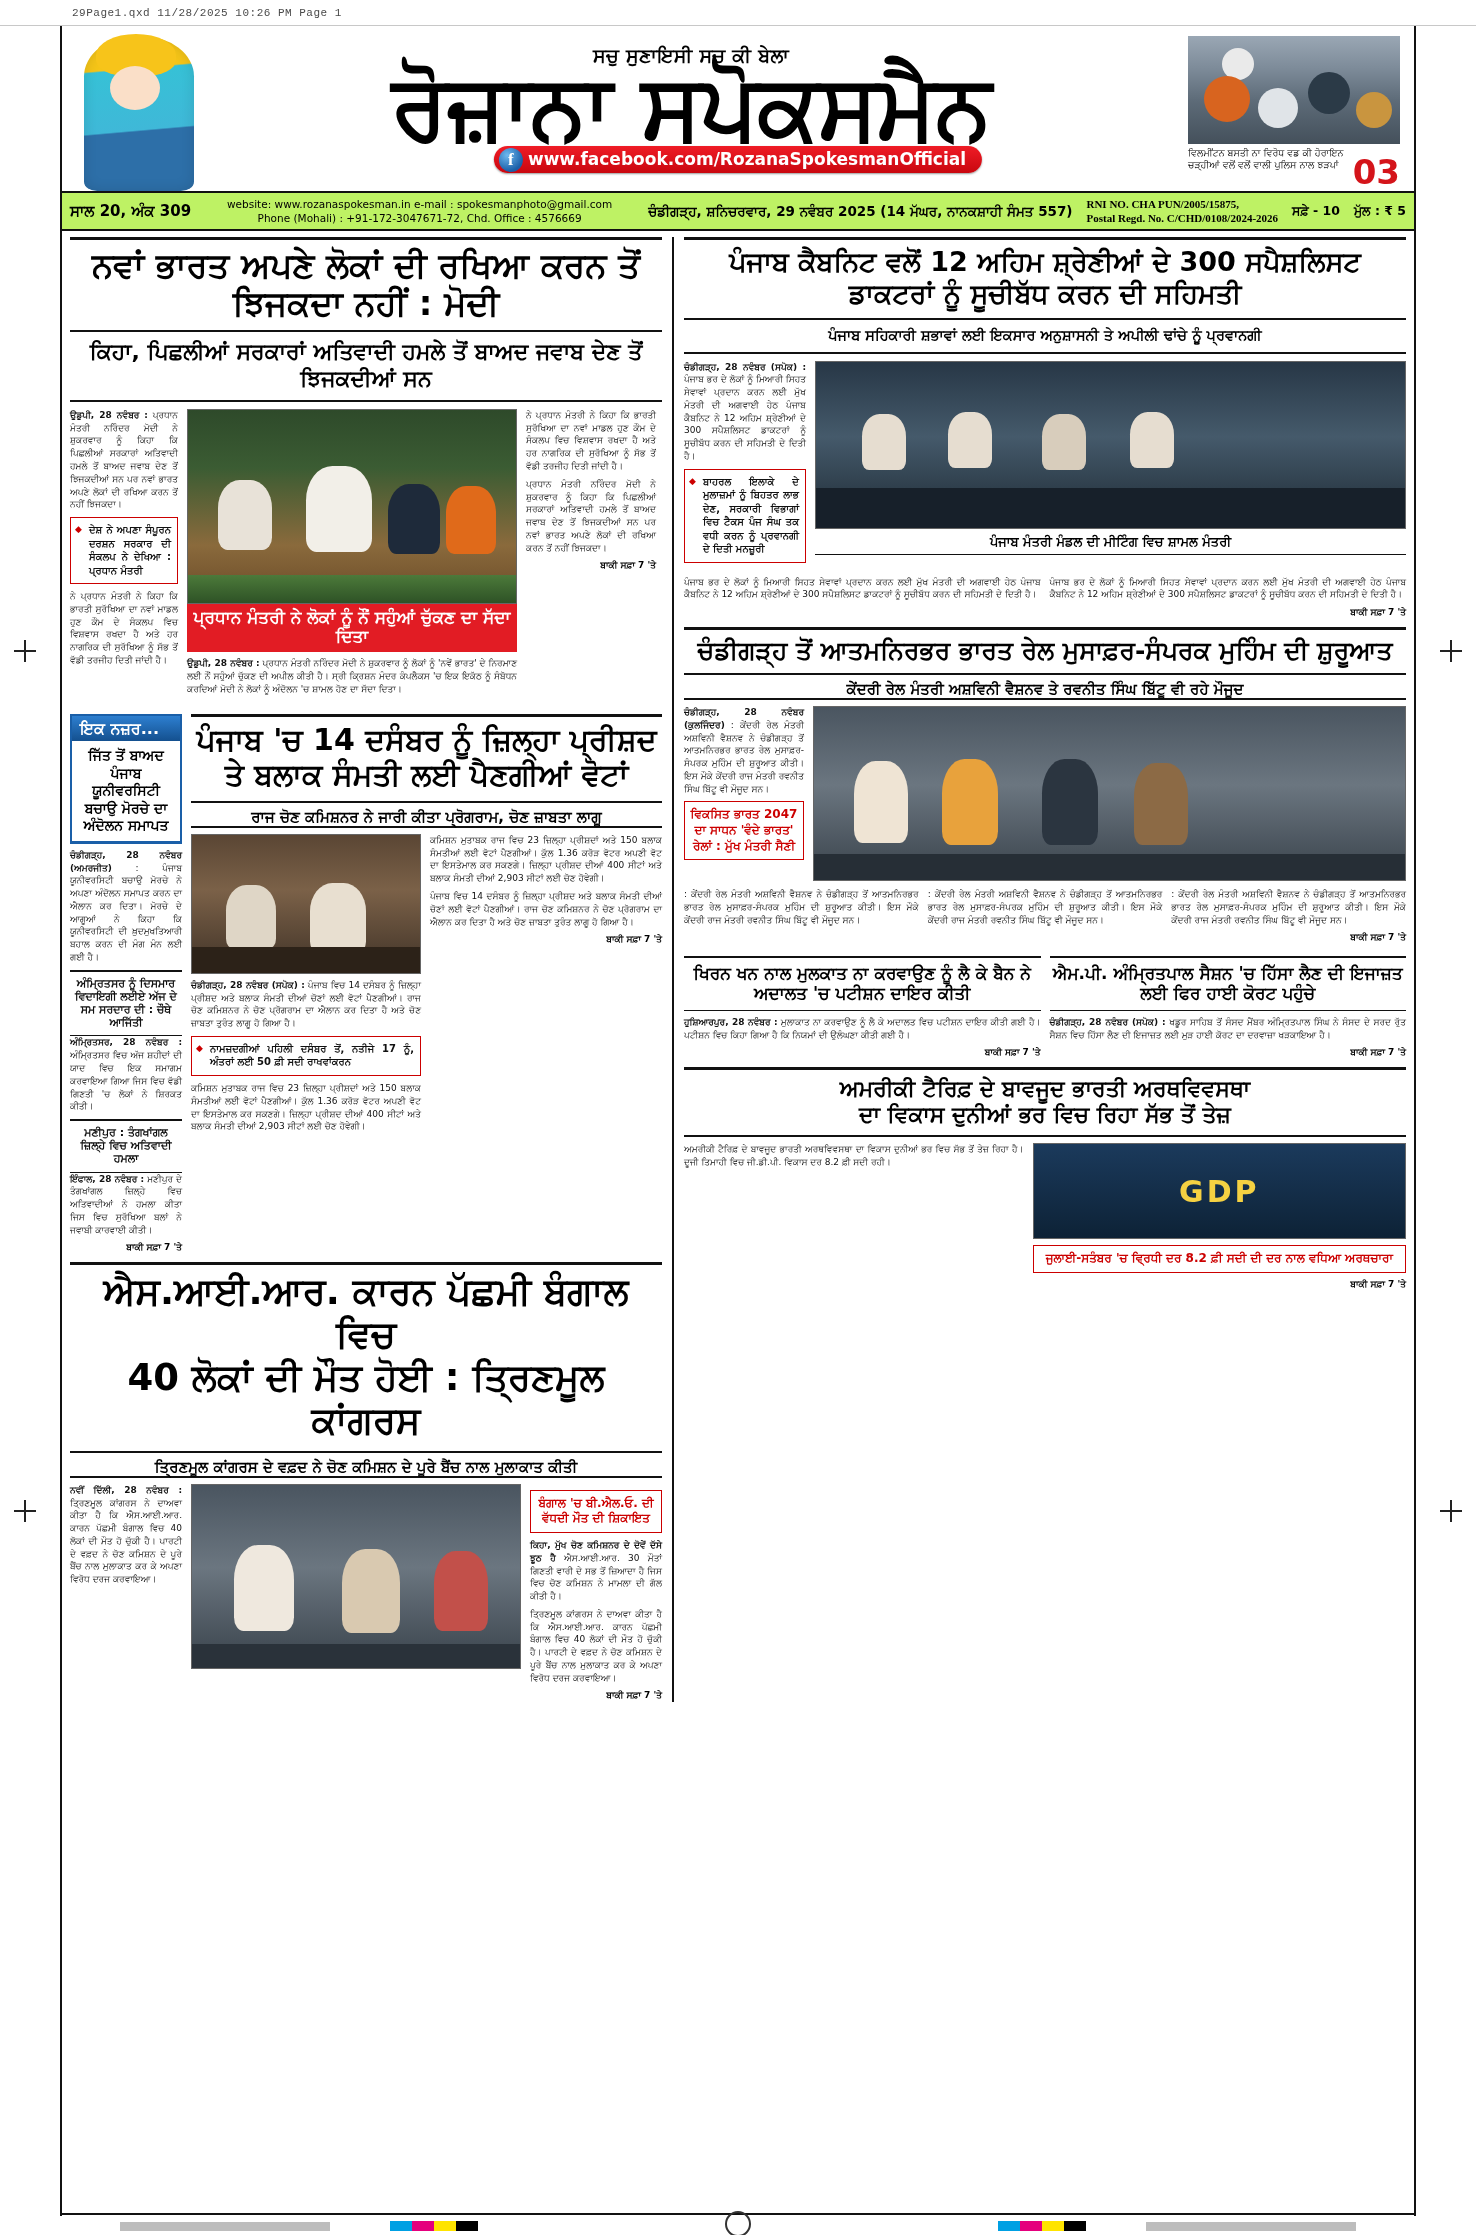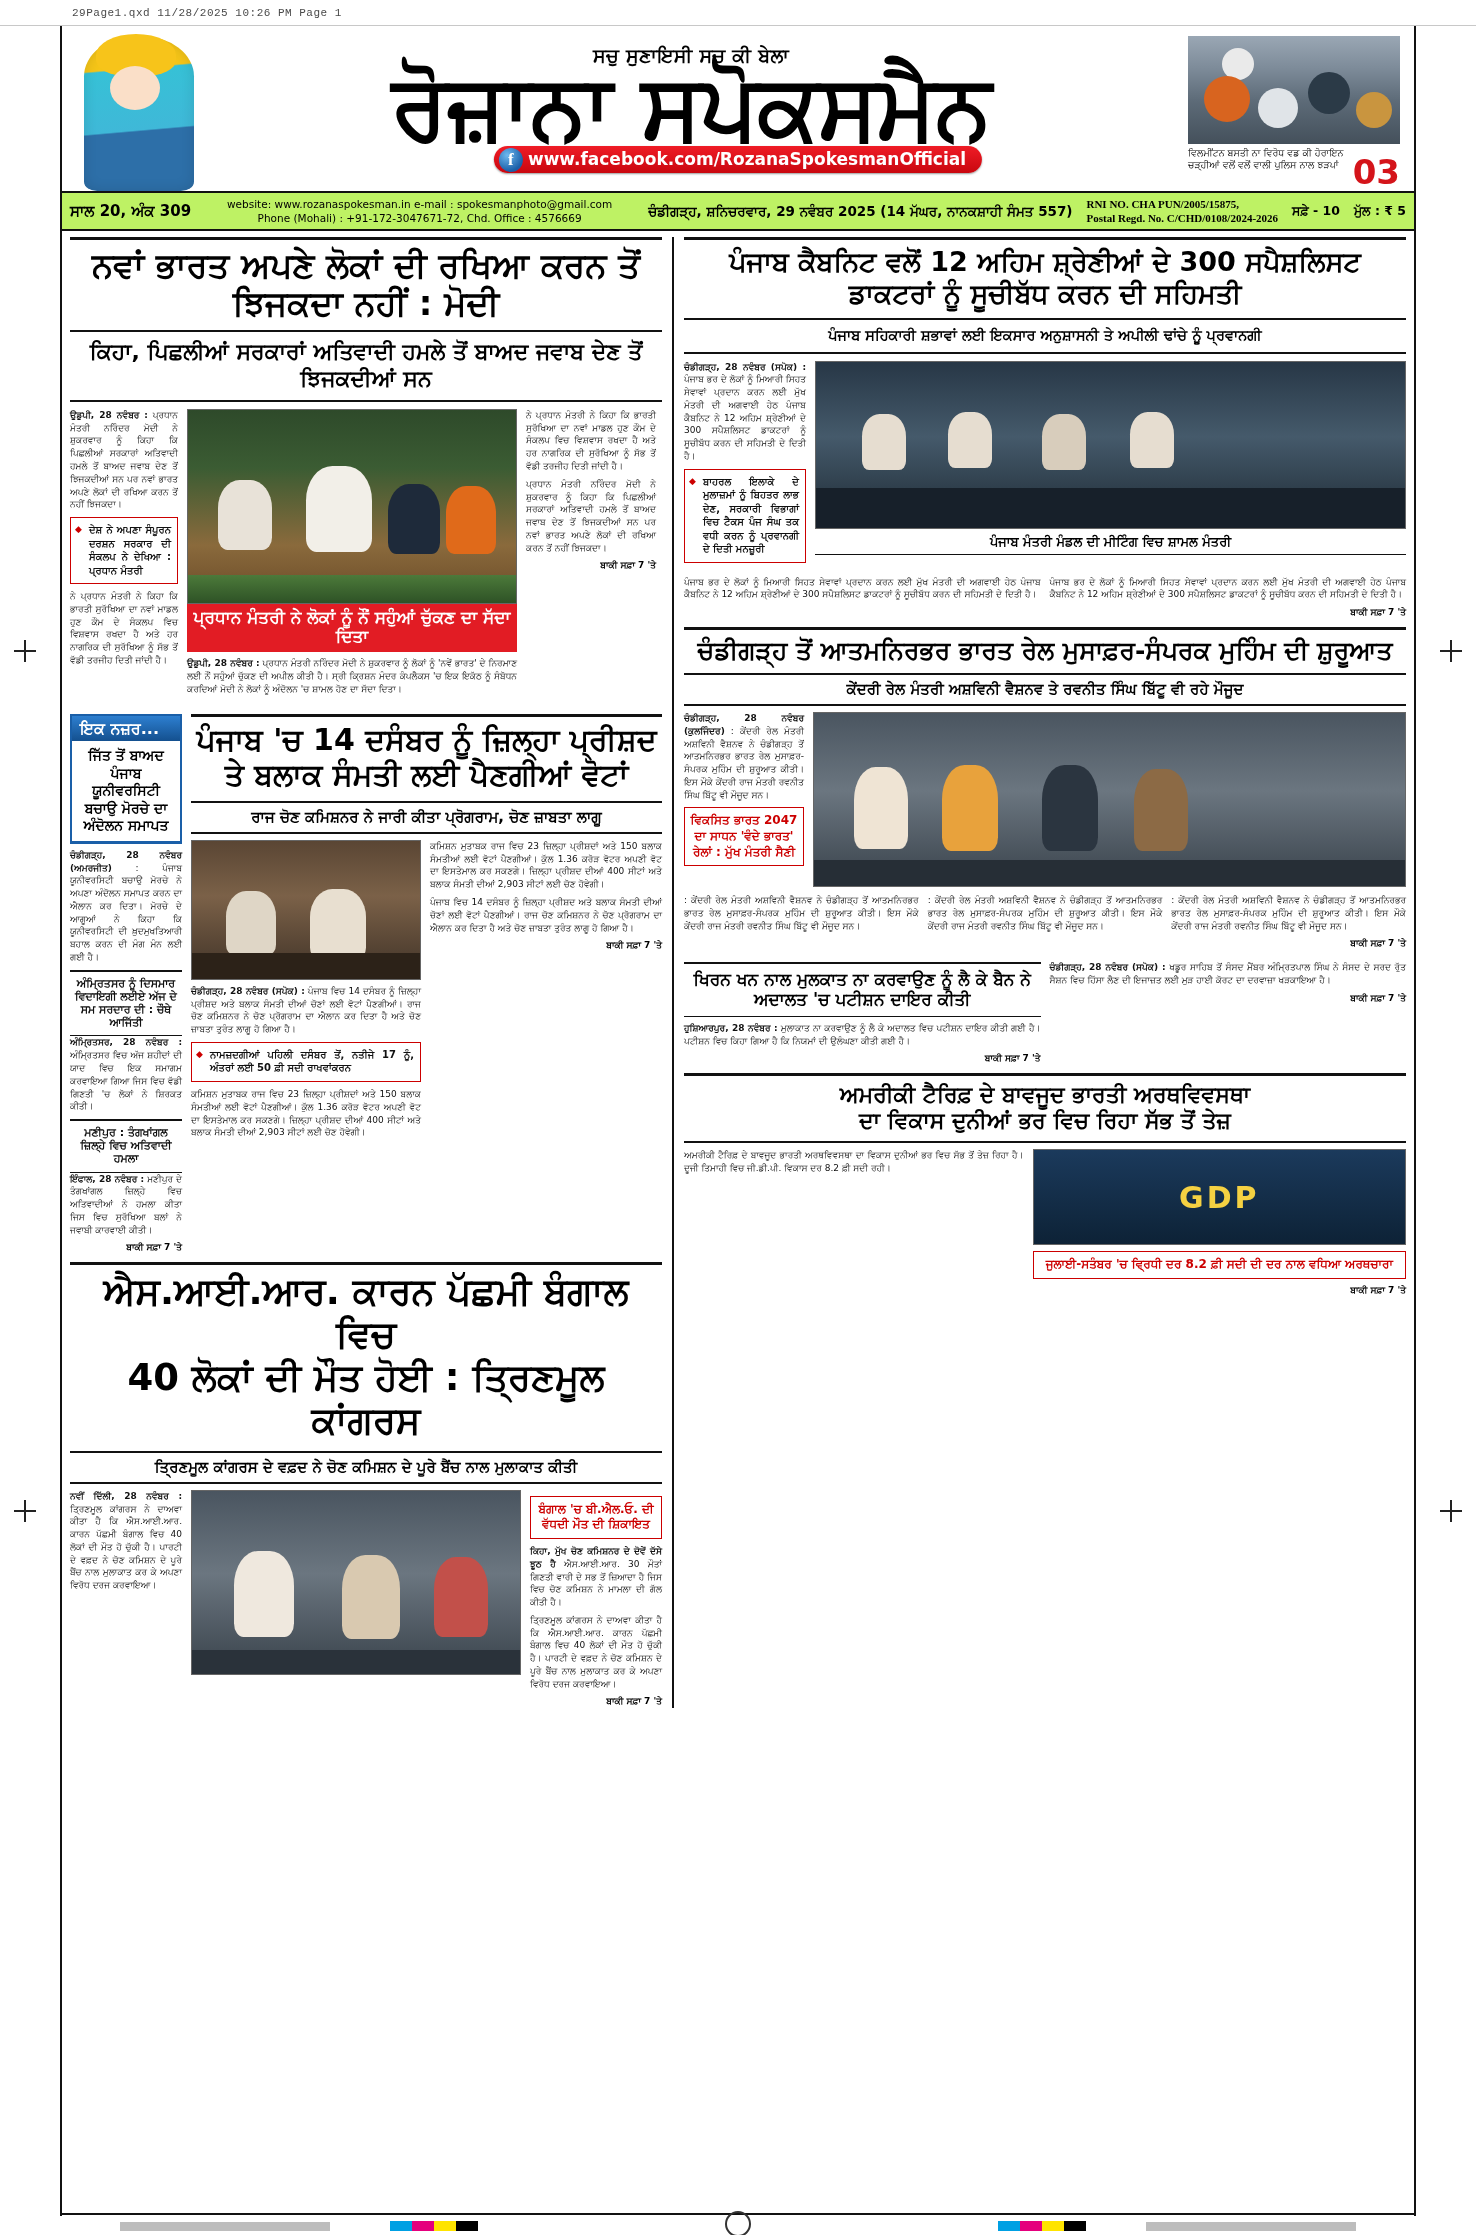--- a/index.html
+++ b/index.html
@@ -182,21 +182,21 @@
     line-height:1.25; border-bottom:1px solid #1a5fa8;
   }
   .sec-hd {
     font-size: 25px; font-weight: 900; text-align:center; line-height:1.16;
     border-top: 3px solid #111; border-bottom: 2px solid #111; padding: 6px 2px 8px;
     margin-top: 8px;
   }
   .sec-hd.big { font-size: 30px; }
   .sec-hd.xl  { font-size: 37px; }
   .sec-sub {
-    font-size: 15px; font-weight:800; text-align:center; padding: 5px 2px 6px;
+    font-size: 15px; font-weight:800; text-align:center; padding: 5px 2px 0;
     border-bottom: 2px solid #111;
   }
   .small-hd {
     font-size: 17px; font-weight:900; text-align:center; line-height:1.2;
     border-top: 2px solid #111; border-bottom: 1px solid #111;
     padding: 5px 3px 6px; margin-top: 6px;
   }
   .redbox-hd {
     border: 1px solid #c00; color:#c00; font-size: 12px; font-weight:800;
     text-align:center; padding: 5px 4px; line-height:1.3; margin: 6px 0;
@@ -457,20 +457,21 @@
         <div style="display:flex; gap:9px; margin-top:6px;">
           <div style="flex:1">
             <div class="small-hd">ਖਿਰਨ ਖਨ ਨਾਲ ਮੁਲਕਾਤ ਨਾ ਕਰਵਾਉਣ ਨੂੰ ਲੈ ਕੇ ਬੈਨ ਨੇ ਅਦਾਲਤ 'ਚ ਪਟੀਸ਼ਨ ਦਾਇਰ ਕੀਤੀ</div>
             <div class="ncol" style="margin-top:5px">
               <p><span class="dateline">ਹੁਸ਼ਿਆਰਪੁਰ, 28 ਨਵੰਬਰ :</span>
                  <span>ਮੁਲਾਕਾਤ ਨਾ ਕਰਵਾਉਣ ਨੂੰ ਲੈ ਕੇ ਅਦਾਲਤ ਵਿਚ ਪਟੀਸ਼ਨ ਦਾਇਰ ਕੀਤੀ ਗਈ ਹੈ। ਪਟੀਸ਼ਨ ਵਿਚ ਕਿਹਾ ਗਿਆ ਹੈ ਕਿ ਨਿਯਮਾਂ ਦੀ ਉਲੰਘਣਾ ਕੀਤੀ ਗਈ ਹੈ।</span></p>
               <div class="contd">ਬਾਕੀ ਸਫ਼ਾ 7 'ਤੇ</div>
             </div>
           </div>
           <div style="flex:1">
+            <div class="small-hd">ਐਮ.ਪੀ. ਅੰਮ੍ਰਿਤਪਾਲ ਸੈਸ਼ਨ 'ਚ ਹਿੱਸਾ ਲੈਣ ਦੀ ਇਜਾਜ਼ਤ ਲਈ ਫਿਰ ਹਾਈ ਕੋਰਟ ਪਹੁੰਚੇ</div>
             <div class="ncol" style="margin-top:5px">
               <p><span class="dateline">ਚੰਡੀਗੜ੍ਹ, 28 ਨਵੰਬਰ (ਸਪੋਕ) :</span>
                  <span>ਖਡੂਰ ਸਾਹਿਬ ਤੋਂ ਸੰਸਦ ਮੈਂਬਰ ਅੰਮ੍ਰਿਤਪਾਲ ਸਿੰਘ ਨੇ ਸੰਸਦ ਦੇ ਸਰਦ ਰੁੱਤ ਸੈਸ਼ਨ ਵਿਚ ਹਿੱਸਾ ਲੈਣ ਦੀ ਇਜਾਜ਼ਤ ਲਈ ਮੁੜ ਹਾਈ ਕੋਰਟ ਦਾ ਦਰਵਾਜ਼ਾ ਖੜਕਾਇਆ ਹੈ।</span></p>
               <div class="contd">ਬਾਕੀ ਸਫ਼ਾ 7 'ਤੇ</div>
             </div>
           </div>
         </div>
 
         <div class="sec-hd" style="font-size:22px">
           <div>ਅਮਰੀਕੀ ਟੈਰਿਫ਼ ਦੇ ਬਾਵਜੂਦ ਭਾਰਤੀ ਅਰਥਵਿਵਸਥਾ</div>

